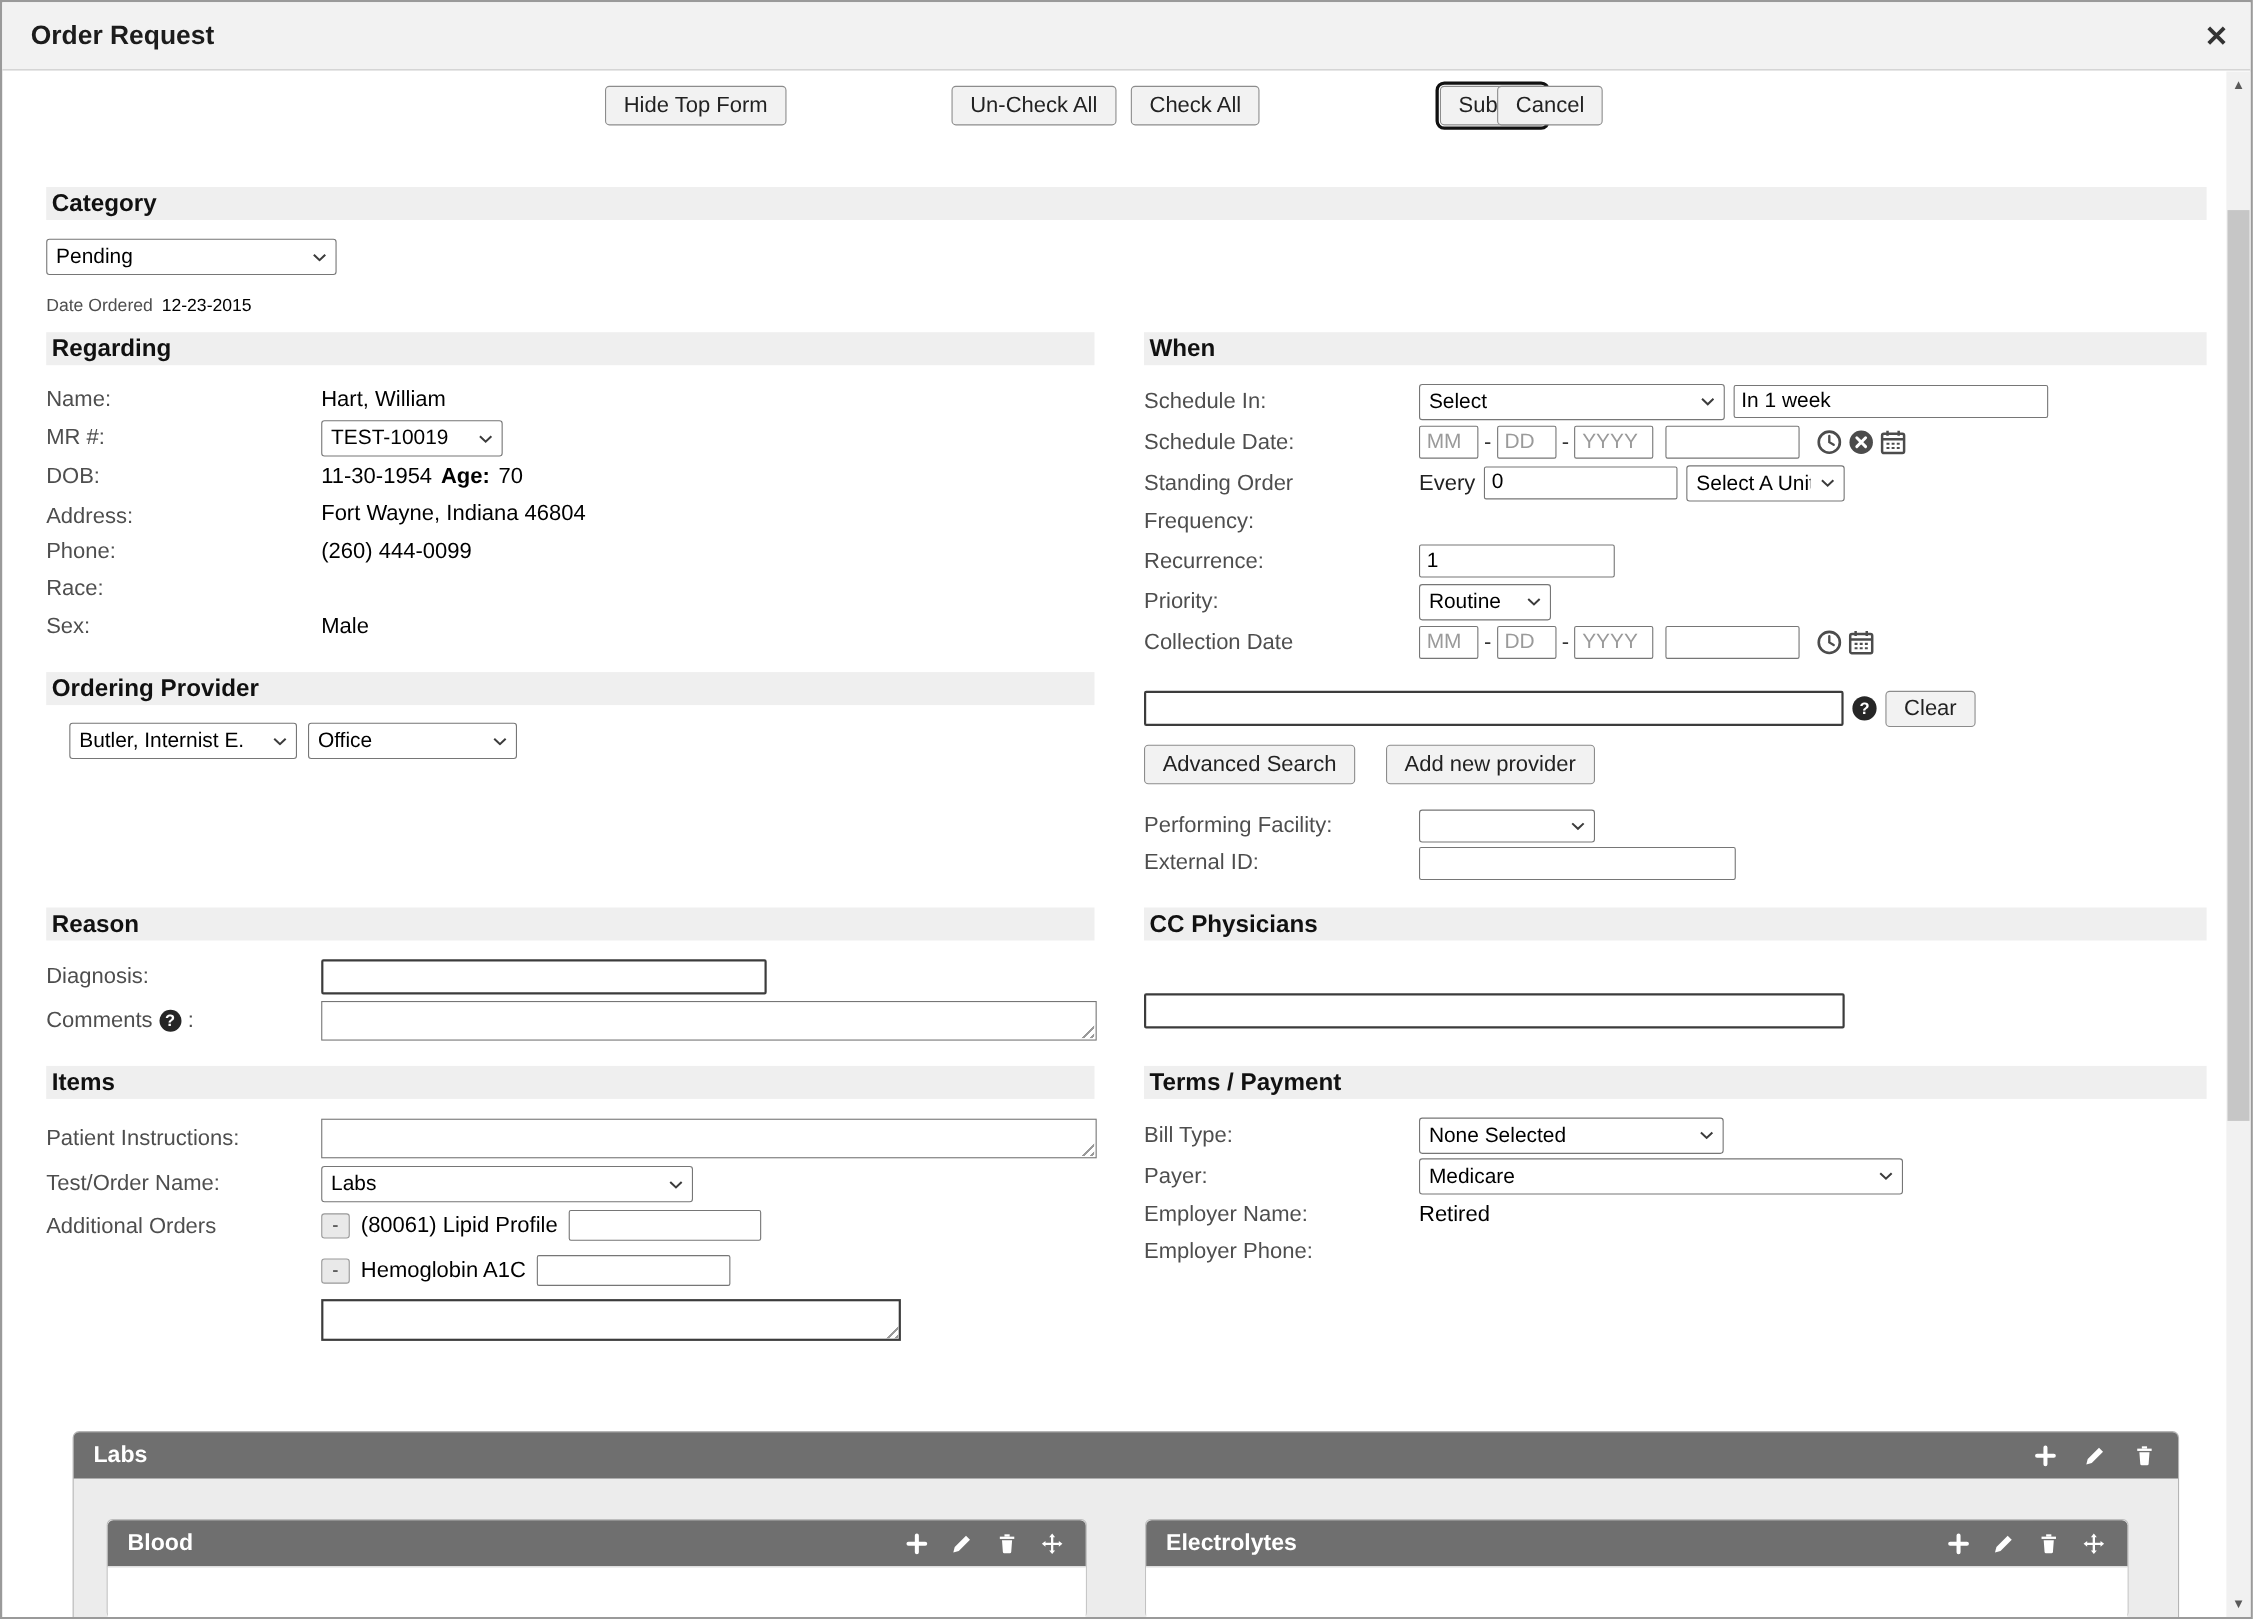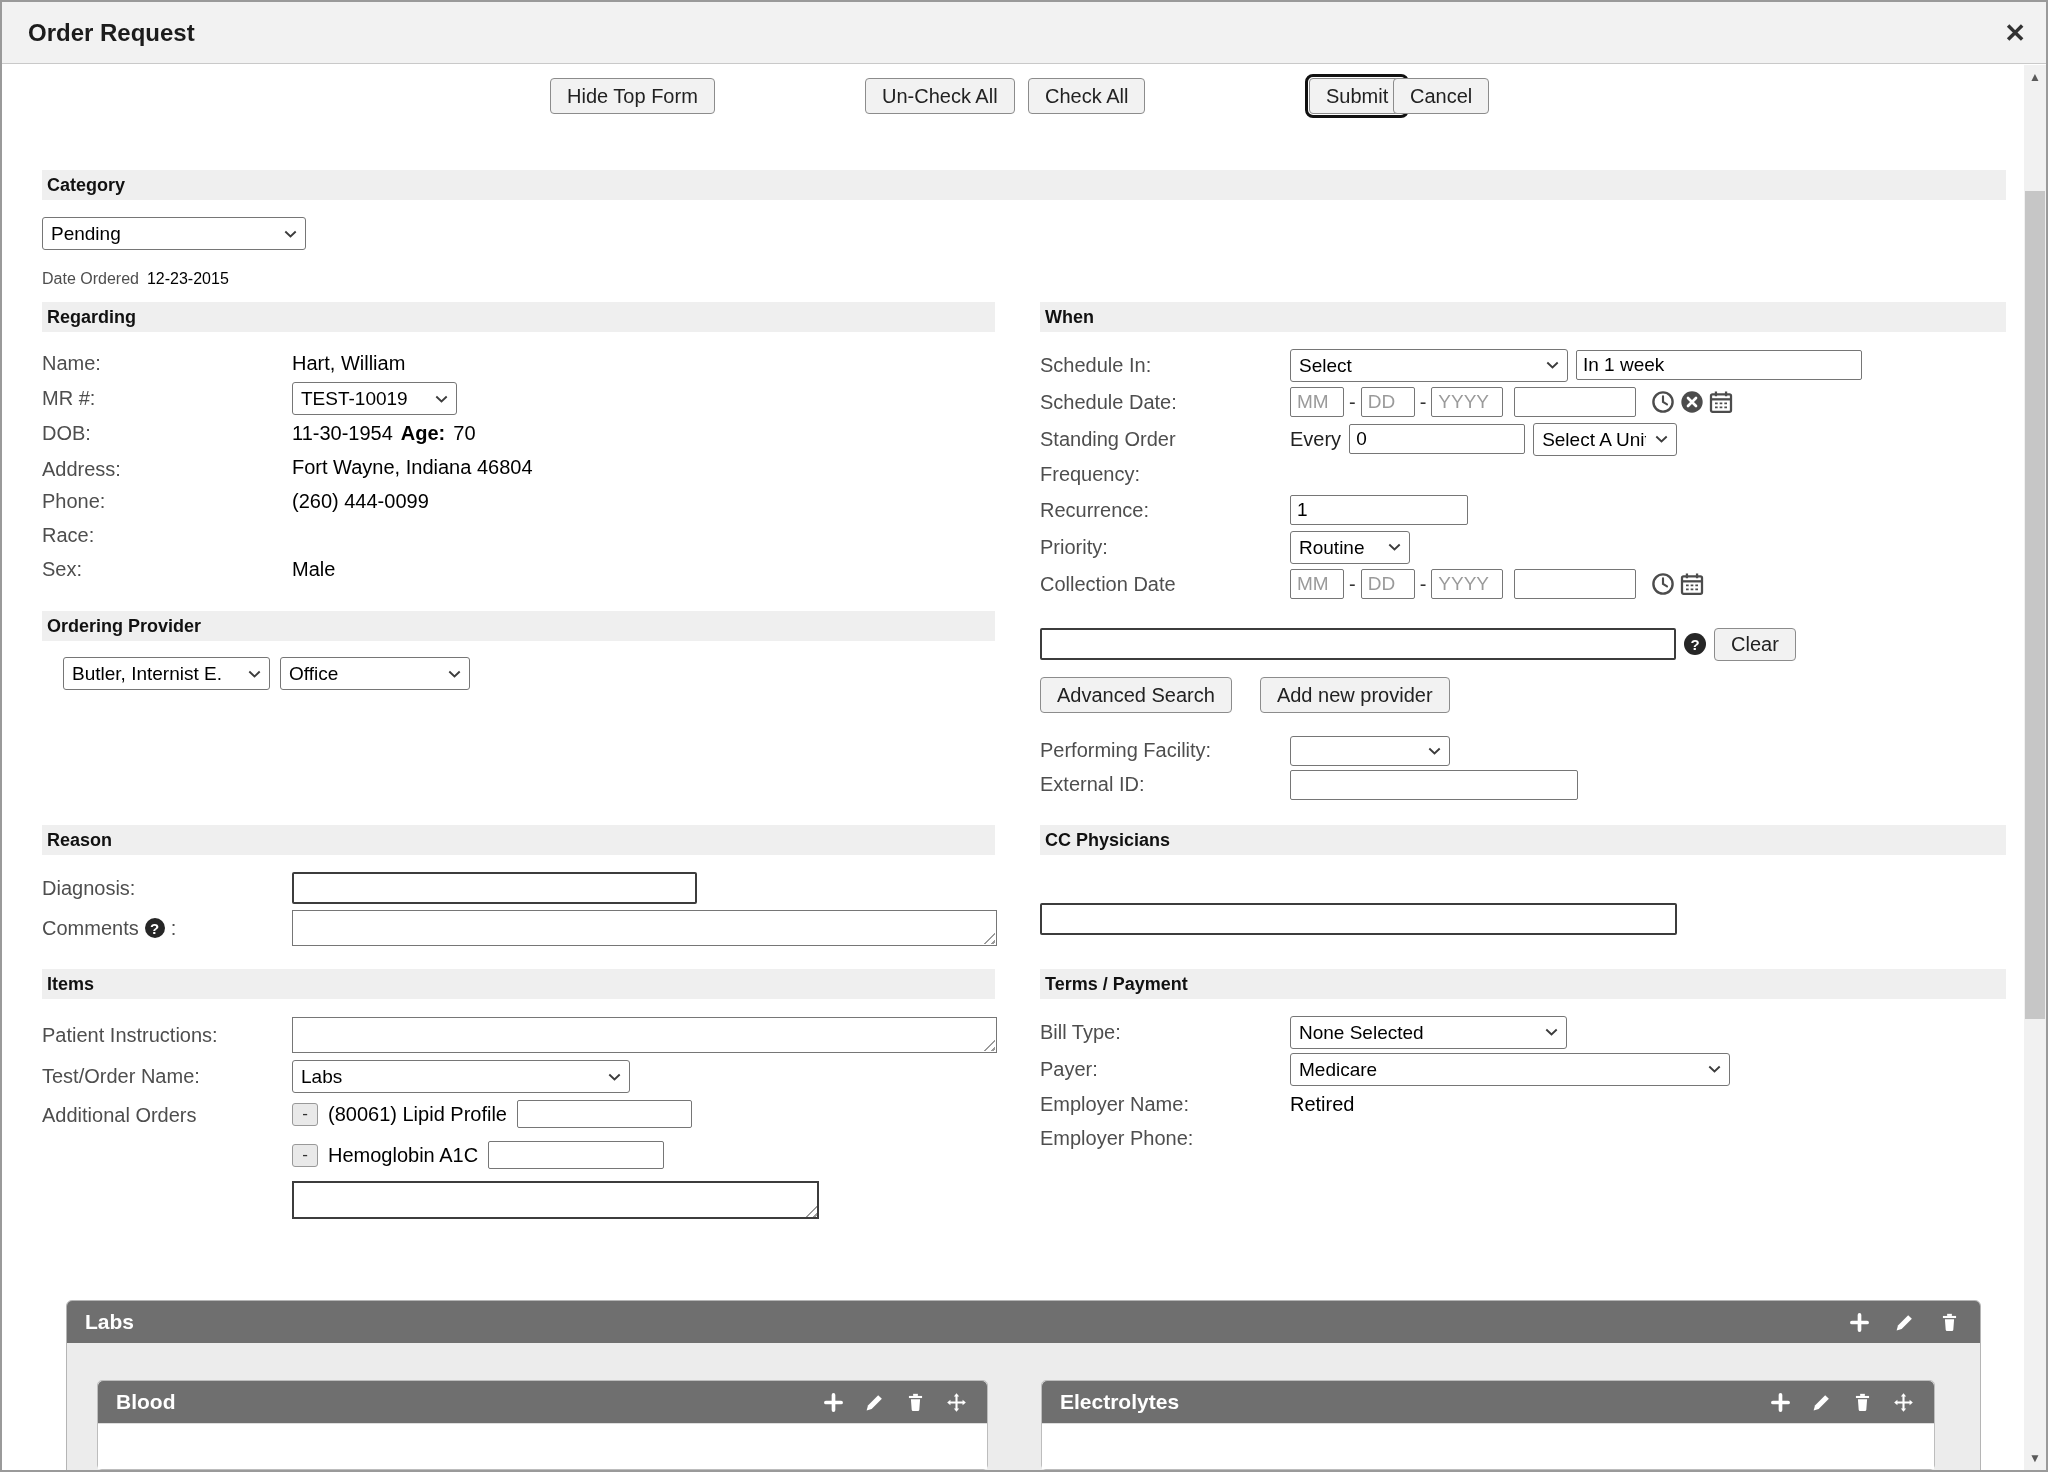--- a/index.html
+++ b/index.html
@@ -24,21 +24,21 @@
   .content { position:absolute; top:62px; left:40px; width:1964px; }
   .toolbar { position:relative; height:72px; }
   .toolbar .btn { position:absolute; top:14px; }
 
   .btn { display:inline-flex; align-items:center; justify-content:center; height:36px; padding:0 16px;
          background:#f2f2f2; border:1px solid #8c8c8c; border-radius:4px; font-size:20px; color:#222;
          font-family:inherit; cursor:pointer; white-space:nowrap; }
   .btn.focused { outline:3px solid #111; outline-offset:1px;margin-left:26px; }
 
   .bar { height:30px; background:#efefef; display:flex; align-items:center; padding-left:5px;
-         font-size:18px; font-weight:bold; color:#111; }
+         font-size:22px; font-weight:bold; color:#111; }
   .pair { display:grid; grid-template-columns:953px 1fr; column-gap:45px; }
   .body { padding-top:16px; font-size:20px; }
 
   .fields { display:grid; grid-template-columns:250px 1fr; row-gap:3px; align-items:center; }
   .lbl { color:#4e4e4e; min-height:31px; display:flex; align-items:center; }
   .val { color:#000; min-height:31px; display:flex; align-items:center; gap:8px; flex-wrap:nowrap; }
   .top { align-self:start; }
   .b { font-weight:bold; }
 
   input[type=text] { height:30px; border:1px solid #767676; border-radius:2px; background:#fff;
@@ -92,21 +92,21 @@
   <span class="close">✕</span>
 </div>
 
 <div class="content">
 
   <div class="toolbar">
     <button class="btn" style="left:508px">Hide Top Form</button>
     <button class="btn" style="left:823px">Un-Check All</button>
     <button class="btn" style="left:986px">Check All</button>
     <button class="btn focused" style="left:1241px">Submit</button>
-    <button class="btn" style="left:1351px">Cancel</button>
+    <button class="btn" style="left:1319px">Cancel</button>
   </div>
 
   <div class="bar" style="margin-top:34px">Category</div>
   <div style="margin-top:17px">
     <span class="select-wrap" style="width:264px">
       <select><option>Pending</option></select>
       <span class="chev">
           <svg width="13" height="8" viewBox="0 0 12 7">
             <path d="M1.2 1.2L6 5.8l4.8-4.6" stroke="#3c3c3c" stroke-width="1.7" fill="none"></path>
           </svg>

